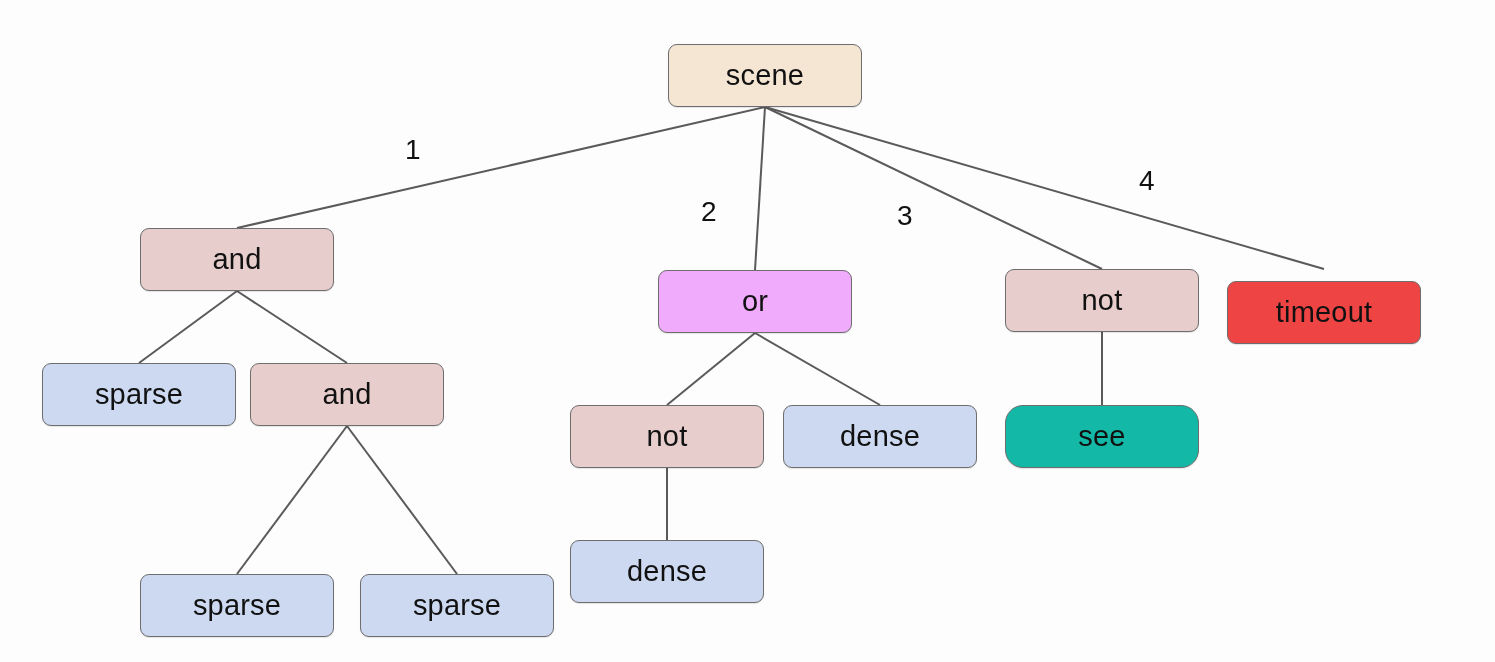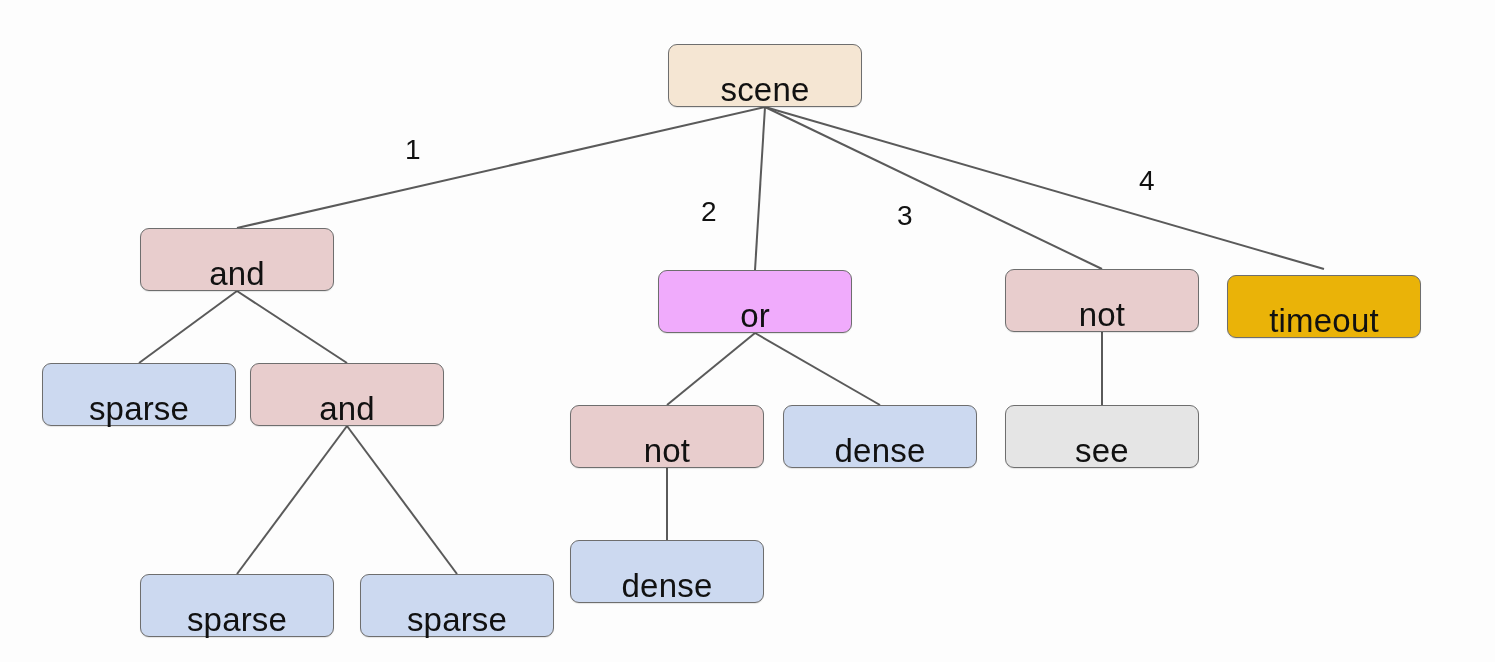--- a/index.html
+++ b/index.html
@@ -21,23 +21,23 @@
     top: 0;
     width: 1495px;
     height: 662px;
   }
   .node {
     position: absolute;
     box-sizing: border-box;
     border: 1.6px solid #6e6e6e;
     border-radius: 9px;
     display: flex;
-    align-items: flex-end;
+    align-items: center;
     justify-content: center;
-    font-size: 33px;
+    font-size: 29px;
     color: #111111;
     line-height: 1;
     letter-spacing: 0.2px;
     white-space: nowrap;
     box-shadow: 0 1px 1px rgba(0,0,0,0.10);
   }
   .node-label {
     display: block;
     pointer-events: none;
   }
@@ -72,36 +72,36 @@
     </div>
     <div class="node" style="left: 140px; top: 228px; width: 194px; height: 63px; background: rgb(232, 205, 205);">
       <span class="node-label">and</span>
     </div>
     <div class="node" style="left: 658px; top: 270px; width: 194px; height: 63px; background: #f0abfc;">
       <span class="node-label">or</span>
     </div>
     <div class="node" style="left: 1005px; top: 269px; width: 194px; height: 63px; background: rgb(232, 205, 205);">
       <span class="node-label">not</span>
     </div>
-    <div class="node" style="left: 1227px; top: 275px; width: 194px; height: 63px; background: #eab308;">
+    <div class="node" style="left: 1227px; top: 281px; width: 194px; height: 63px; background: #ef4444;">
       <span class="node-label">timeout</span>
     </div>
     <div class="node" style="left: 42px; top: 363px; width: 194px; height: 63px; background: rgb(204, 217, 240);">
       <span class="node-label">sparse</span>
     </div>
     <div class="node" style="left: 250px; top: 363px; width: 194px; height: 63px; background: rgb(232, 205, 205);">
       <span class="node-label">and</span>
     </div>
     <div class="node" style="left: 570px; top: 405px; width: 194px; height: 63px; background: rgb(232, 205, 205);">
       <span class="node-label">not</span>
     </div>
     <div class="node" style="left: 783px; top: 405px; width: 194px; height: 63px; background: rgb(204, 217, 240);">
       <span class="node-label">dense</span>
     </div>
-    <div class="node" style="left: 1005px; top: 405px; width: 194px; height: 63px; background: #e5e5e5;">
+    <div class="node" style="left: 1005px; top: 405px; width: 194px; height: 63px; background: #14b8a6; border-radius: 18px;">
       <span class="node-label">see</span>
     </div>
     <div class="node" style="left: 570px; top: 540px; width: 194px; height: 63px; background: rgb(204, 217, 240);">
       <span class="node-label">dense</span>
     </div>
     <div class="node" style="left: 140px; top: 574px; width: 194px; height: 63px; background: rgb(204, 217, 240);">
       <span class="node-label">sparse</span>
     </div>
     <div class="node" style="left: 360px; top: 574px; width: 194px; height: 63px; background: rgb(204, 217, 240);">
       <span class="node-label">sparse</span>

